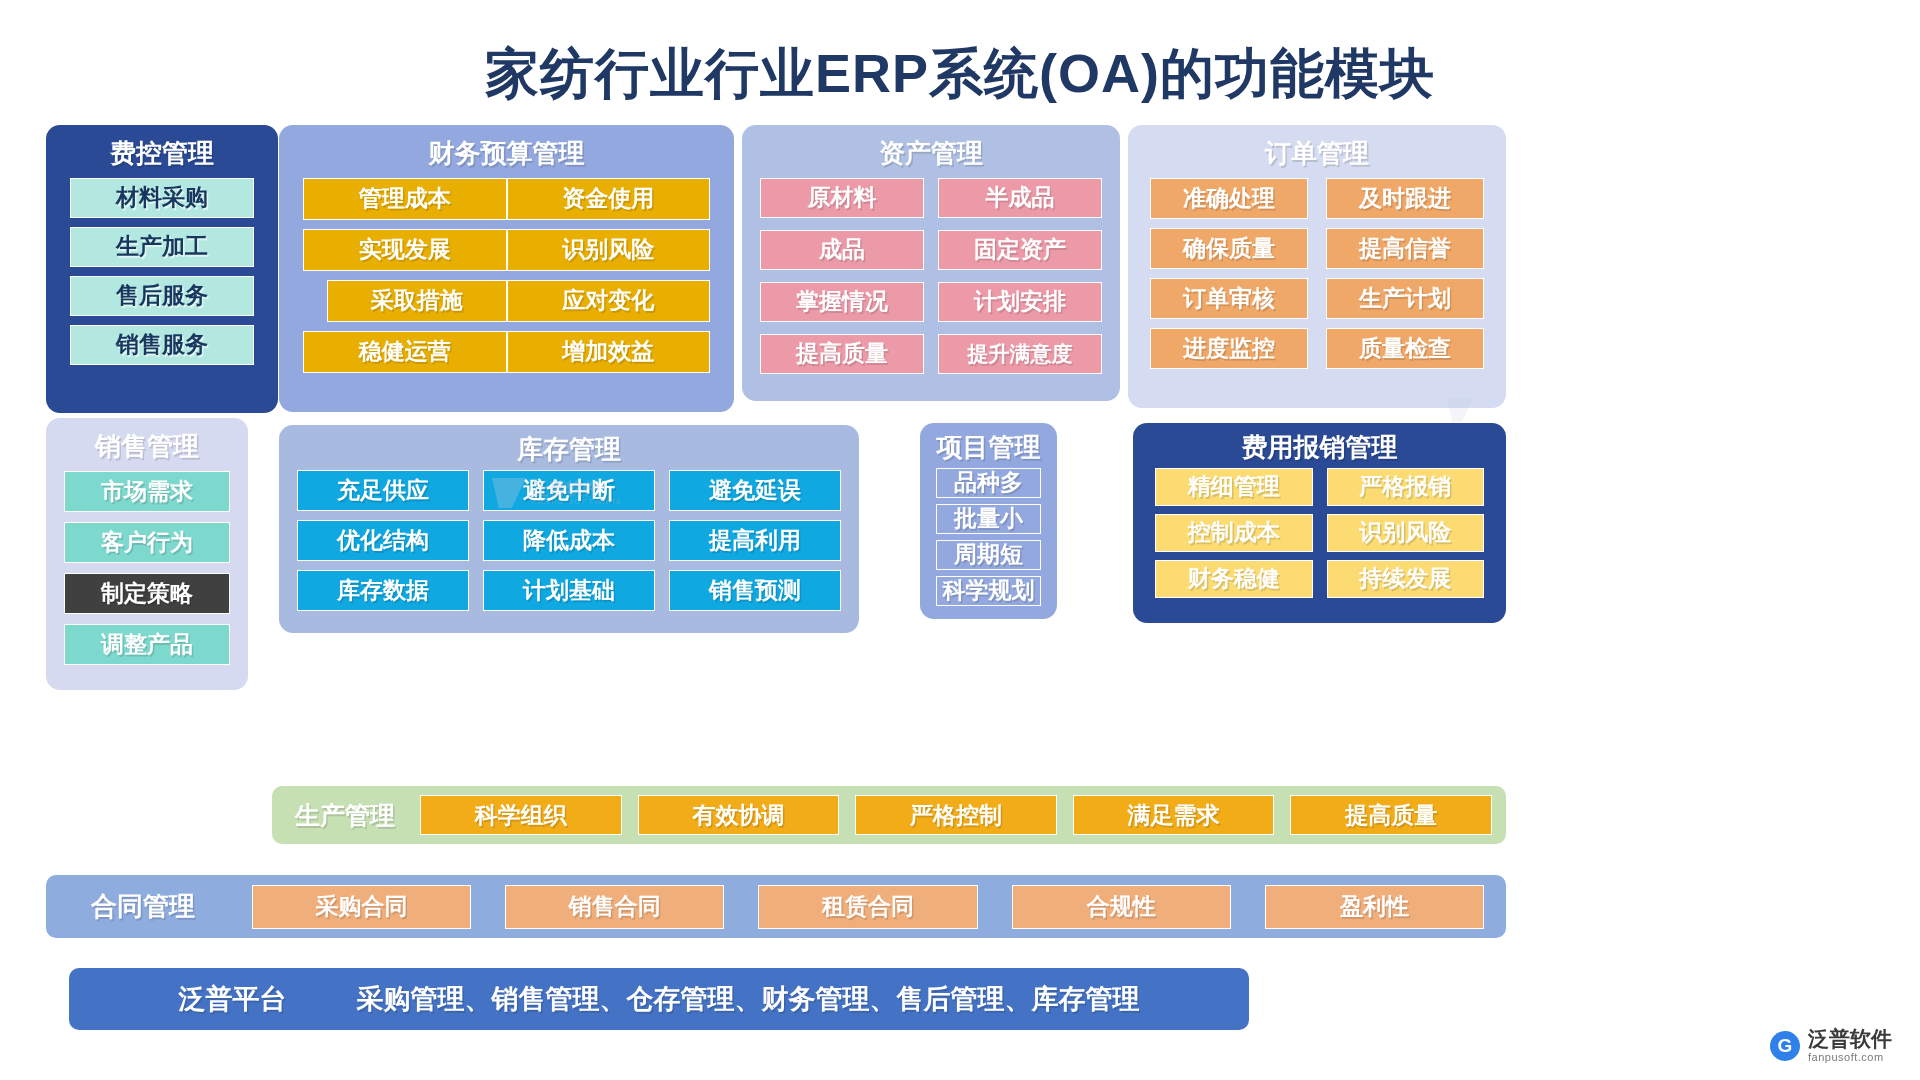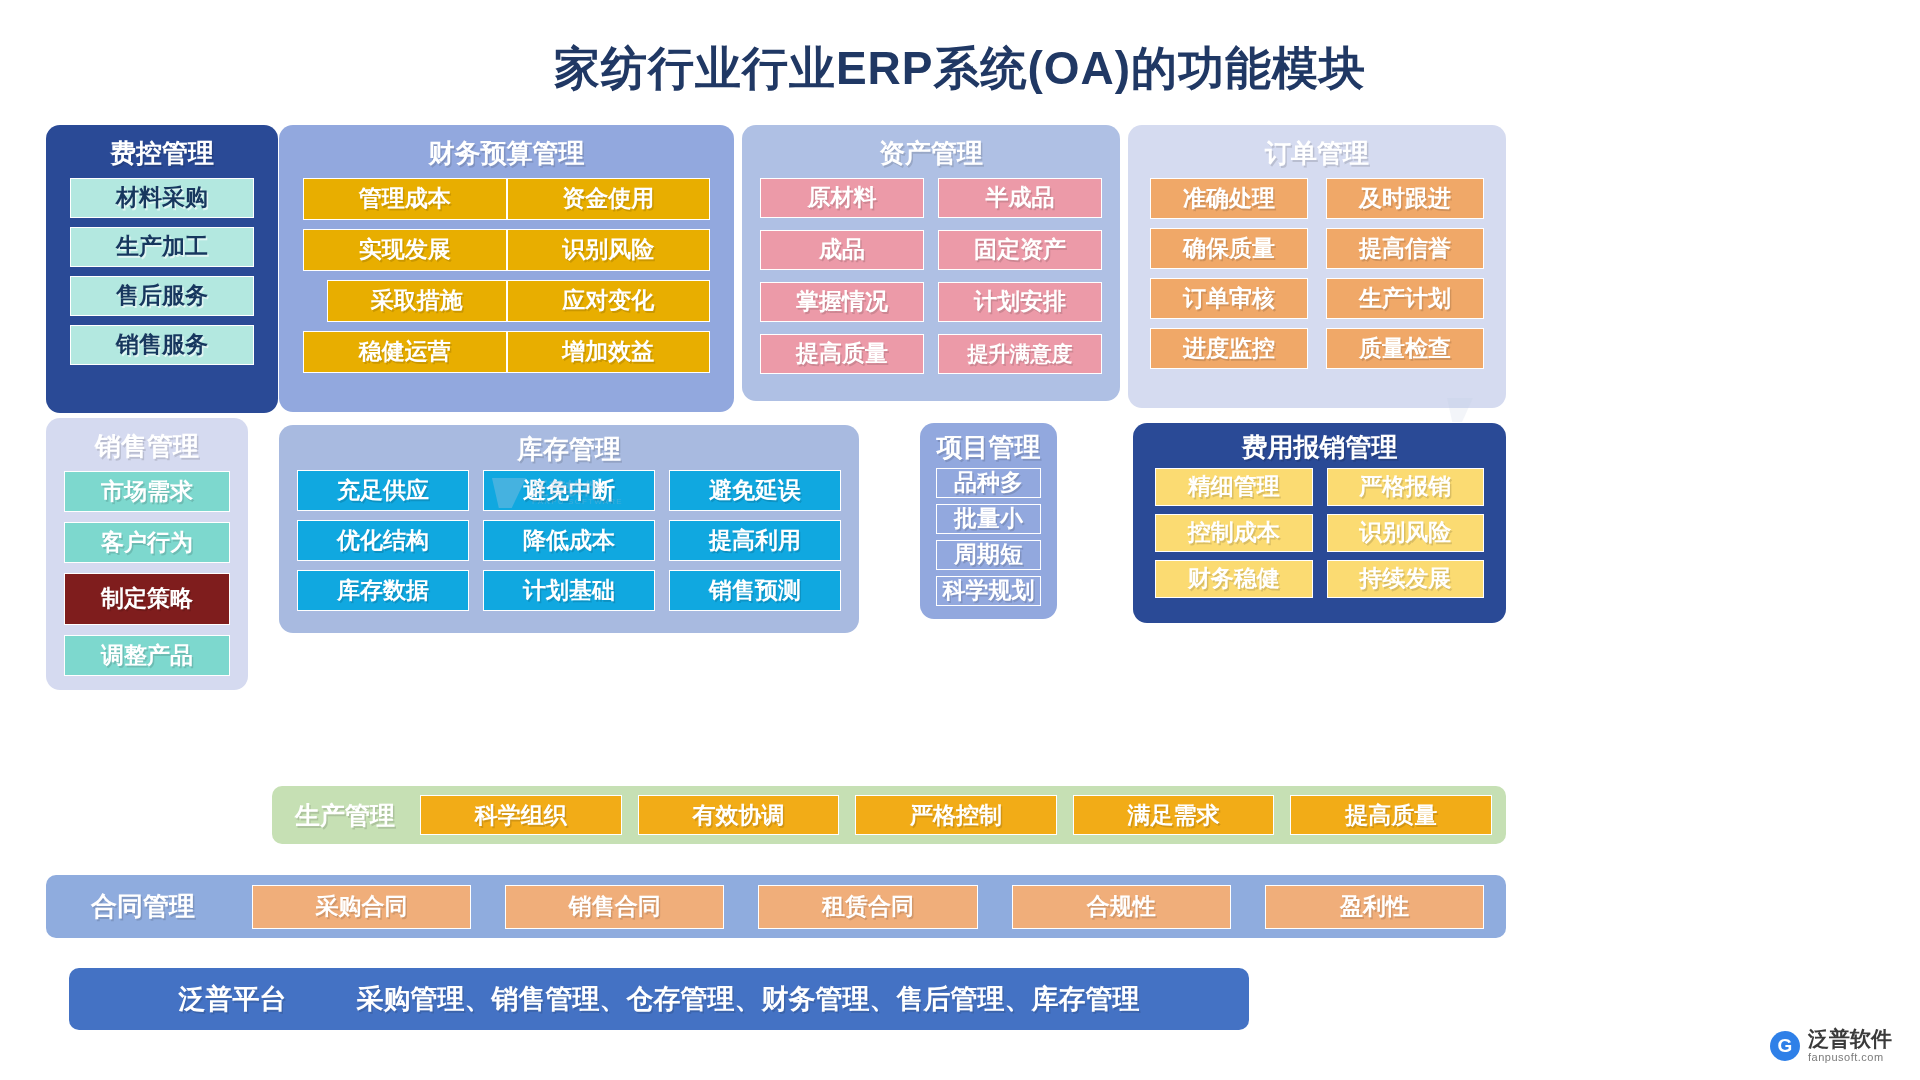--- a/index.html
+++ b/index.html
@@ -15,21 +15,21 @@
     position: relative;
     width: 1920px; height: 1080px;
     background: #ffffff;
   }
 
   
   .page-title {
     position: absolute;
     left: 0; top: 38px; width: 1920px;
     text-align: center;
-    font-size: 46px;
+    font-size: 54px;
     font-weight: 700;
     letter-spacing: 1px;
     color: #203864;
     text-shadow: 2px 2px 0 rgba(255,255,255,.85);
   }
 
   
   .panel {
     position: absolute;
     border-radius: 14px;
@@ -153,21 +153,21 @@
       <div class="chip" style="height:41px; background:#F0A868;">进度监控</div>
       <div class="chip" style="height:41px; background:#F0A868;">质量检查</div>
     </div>
   </div>
 
   <div class="panel" style="left:46px; top:418px; width:202px; height:272px; background:#D5DAF0;">
     <div class="panel-title">销售管理</div>
     <div class="vstack" style="gap:10px; padding:0 18px;">
       <div class="chip" style="width:100%; height:41px; background:#7DD8CE;">市场需求</div>
       <div class="chip" style="width:100%; height:41px; background:#7DD8CE;">客户行为</div>
-      <div class="chip" style="width:100%; height:52px; background:#7f1d1d;">制定策略</div>
+      <div class="chip" style="width:100%; height:41px; background:#404040;">制定策略</div>
       <div class="chip" style="width:100%; height:41px; background:#7DD8CE;">调整产品</div>
     </div>
   </div>
 
   <div class="panel" style="left:279px; top:425px; width:580px; height:208px; background:#A8BAE0;">
     <div class="panel-title" style="padding-top:10px; padding-bottom:6px;">库存管理</div>
     <div class="grid3" style="gap:9px 14px; padding:0 18px;">
       <div class="chip" style="height:41px; background:#10A8E0;">充足供应</div>
       <div class="chip" style="height:41px; background:#10A8E0;">避免中断</div>
       <div class="chip" style="height:41px; background:#10A8E0;">避免延误</div>

